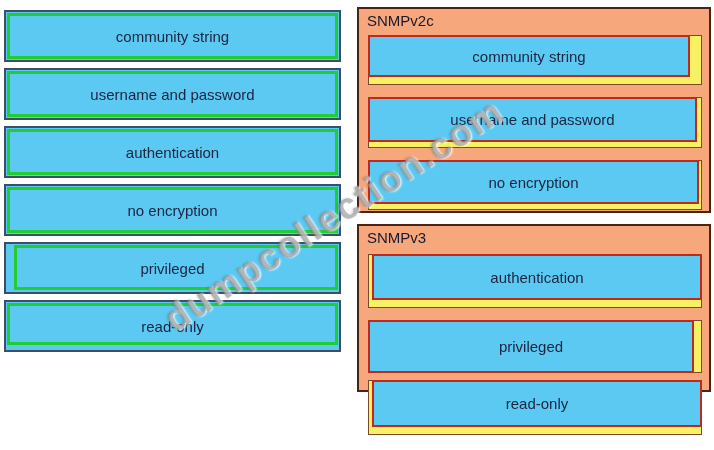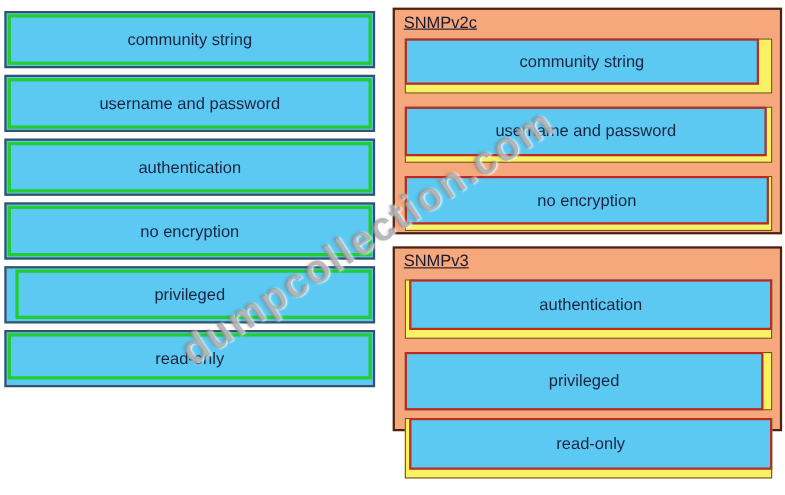--- a/index.html
+++ b/index.html
@@ -23,21 +23,21 @@
     position:absolute;inset:0;display:flex;align-items:center;justify-content:center;
     font-size:15px;color:#1b2440;
   }
 
   
   .panel{
     position:absolute;left:357px;width:354px;
     background:#f6a87c;border:2px solid #4a2317;
   }
   .panel-title{
-    position:absolute;top:3px;left:8px;font-size:15px;color:#19192e;text-decoration:underline;
+    position:absolute;top:3px;left:8px;font-size:15px;color:#19192e;
   }
   .slot{position:absolute;left:9px;width:334px;}
   .slot .yellow-backing{
     position:absolute;inset:0;background:#f7f163;border:1px solid #7a4a28;
   }
   .slot .dbox{
     position:absolute;background:#5cc9f2;border:2px solid #bf2a1c;
     display:flex;align-items:center;justify-content:center;font-size:15px;color:#1b2440;
   }
   

